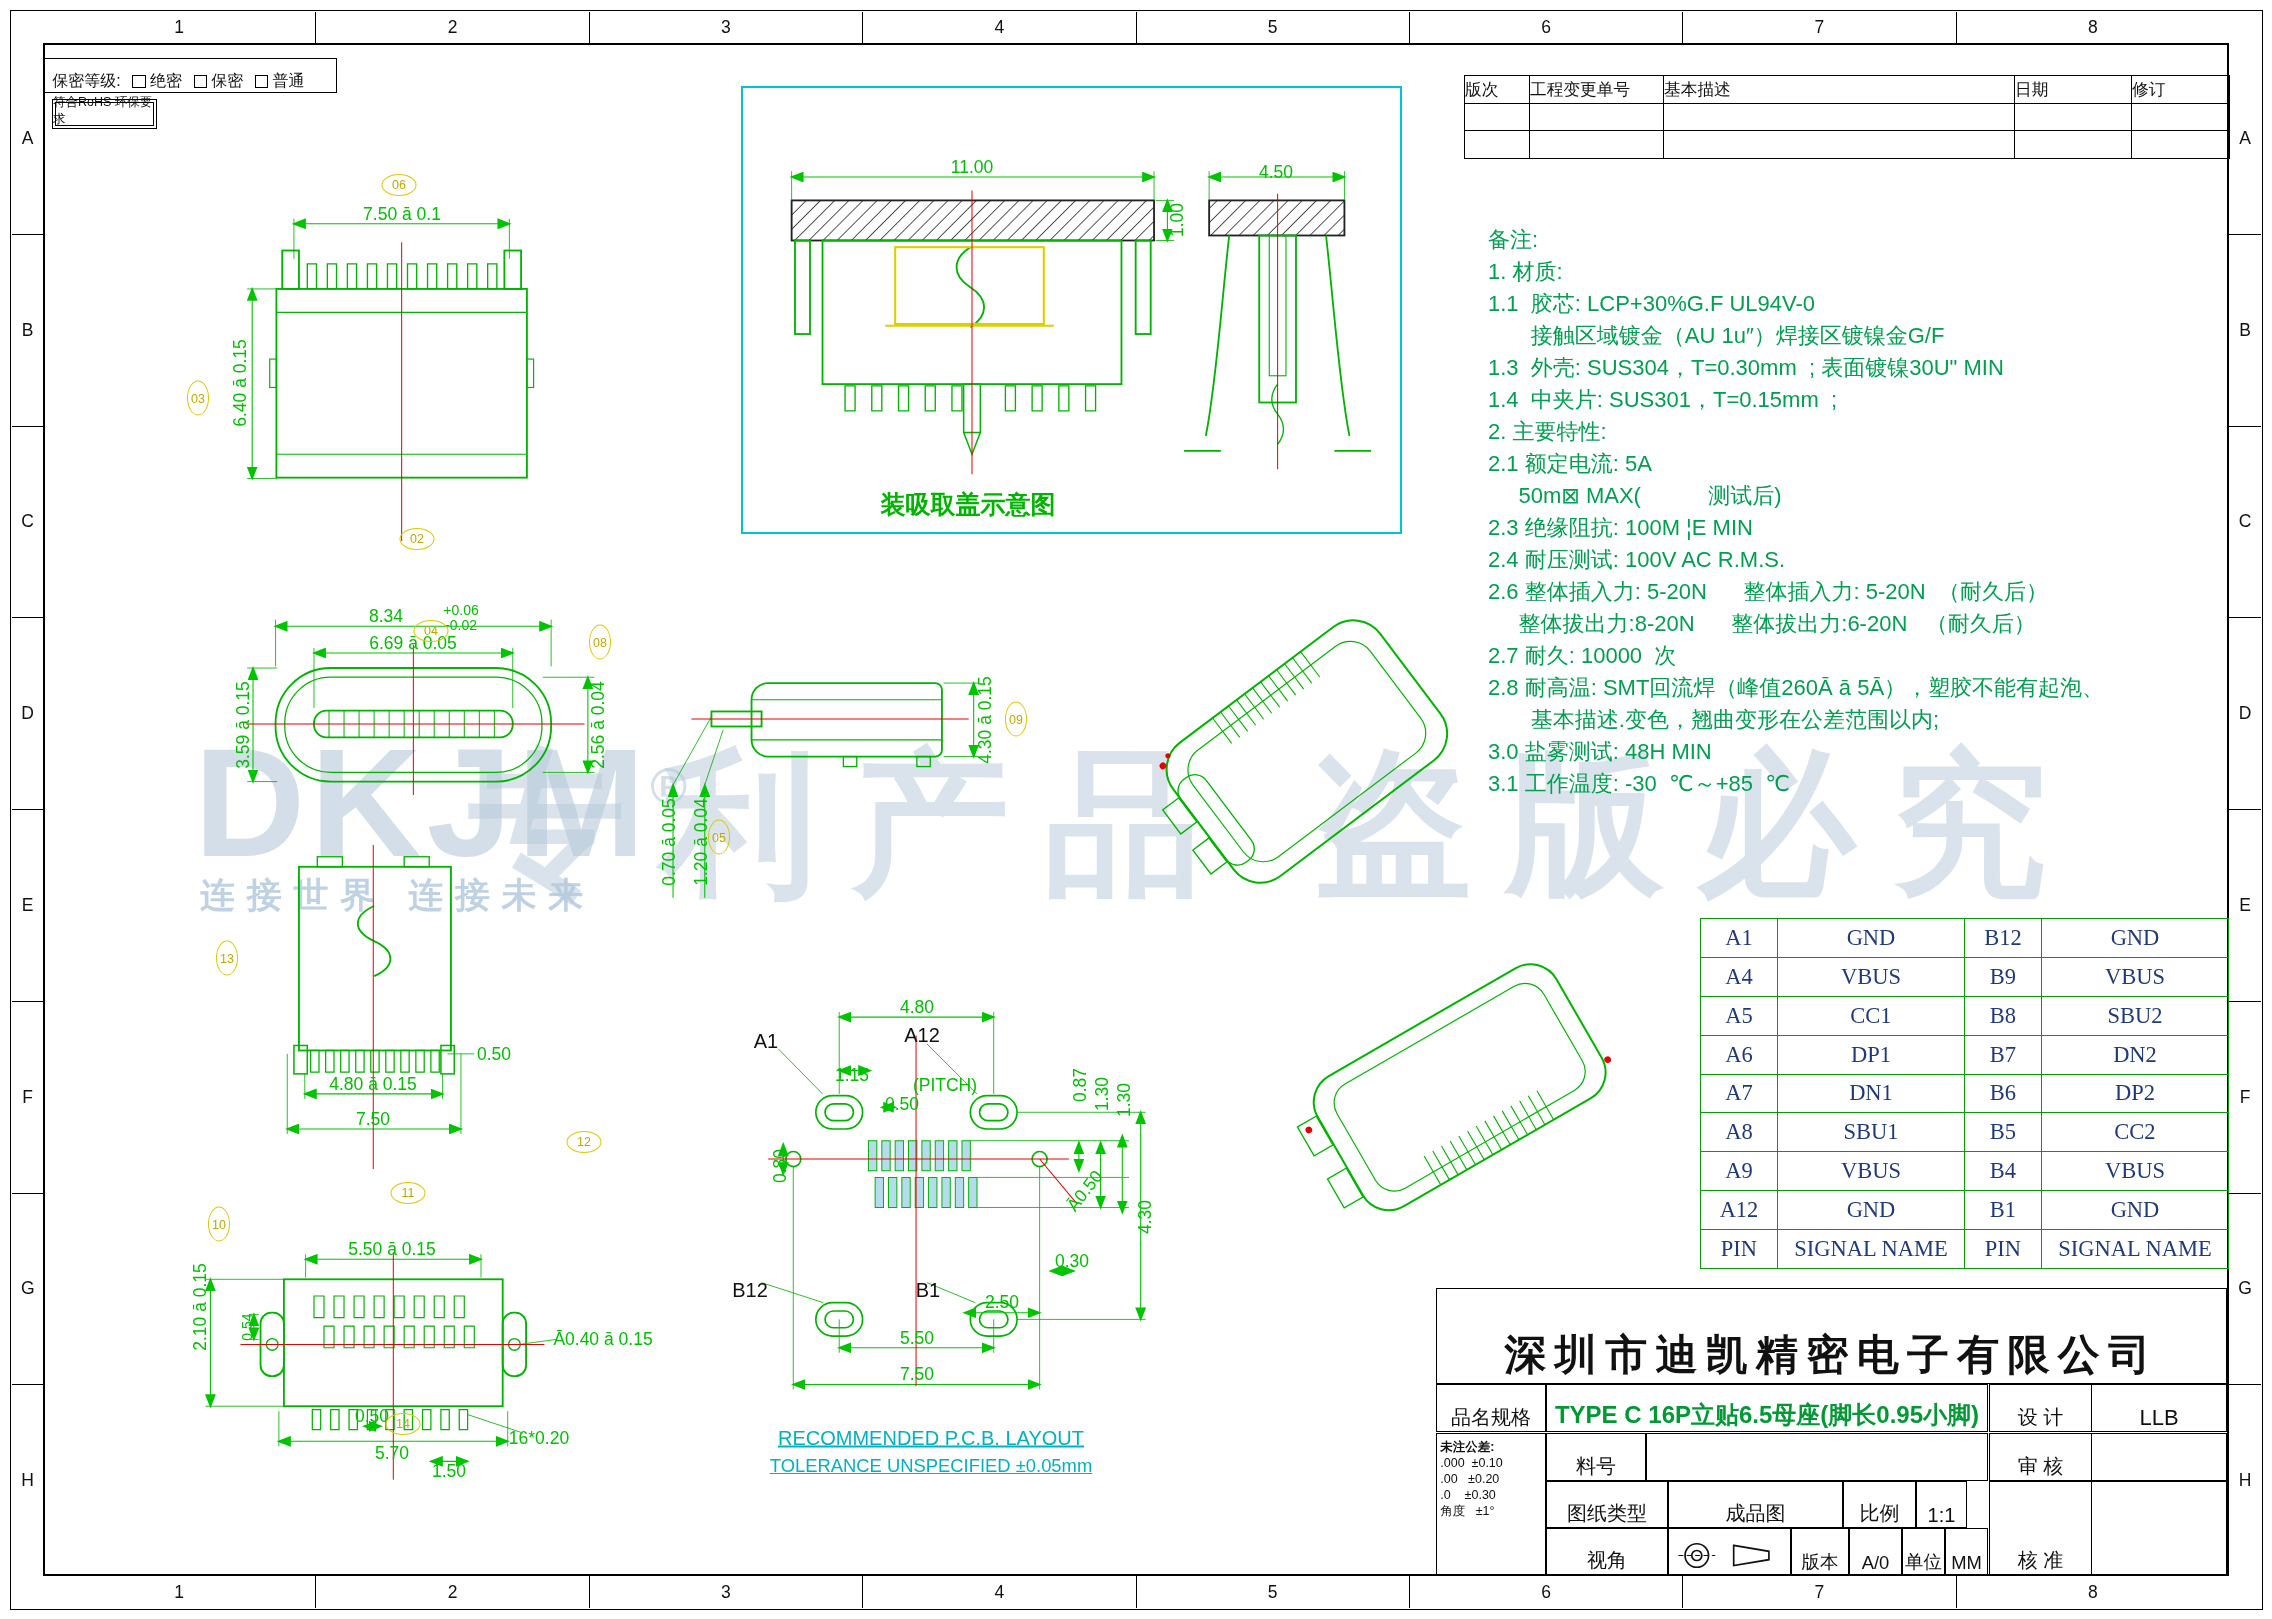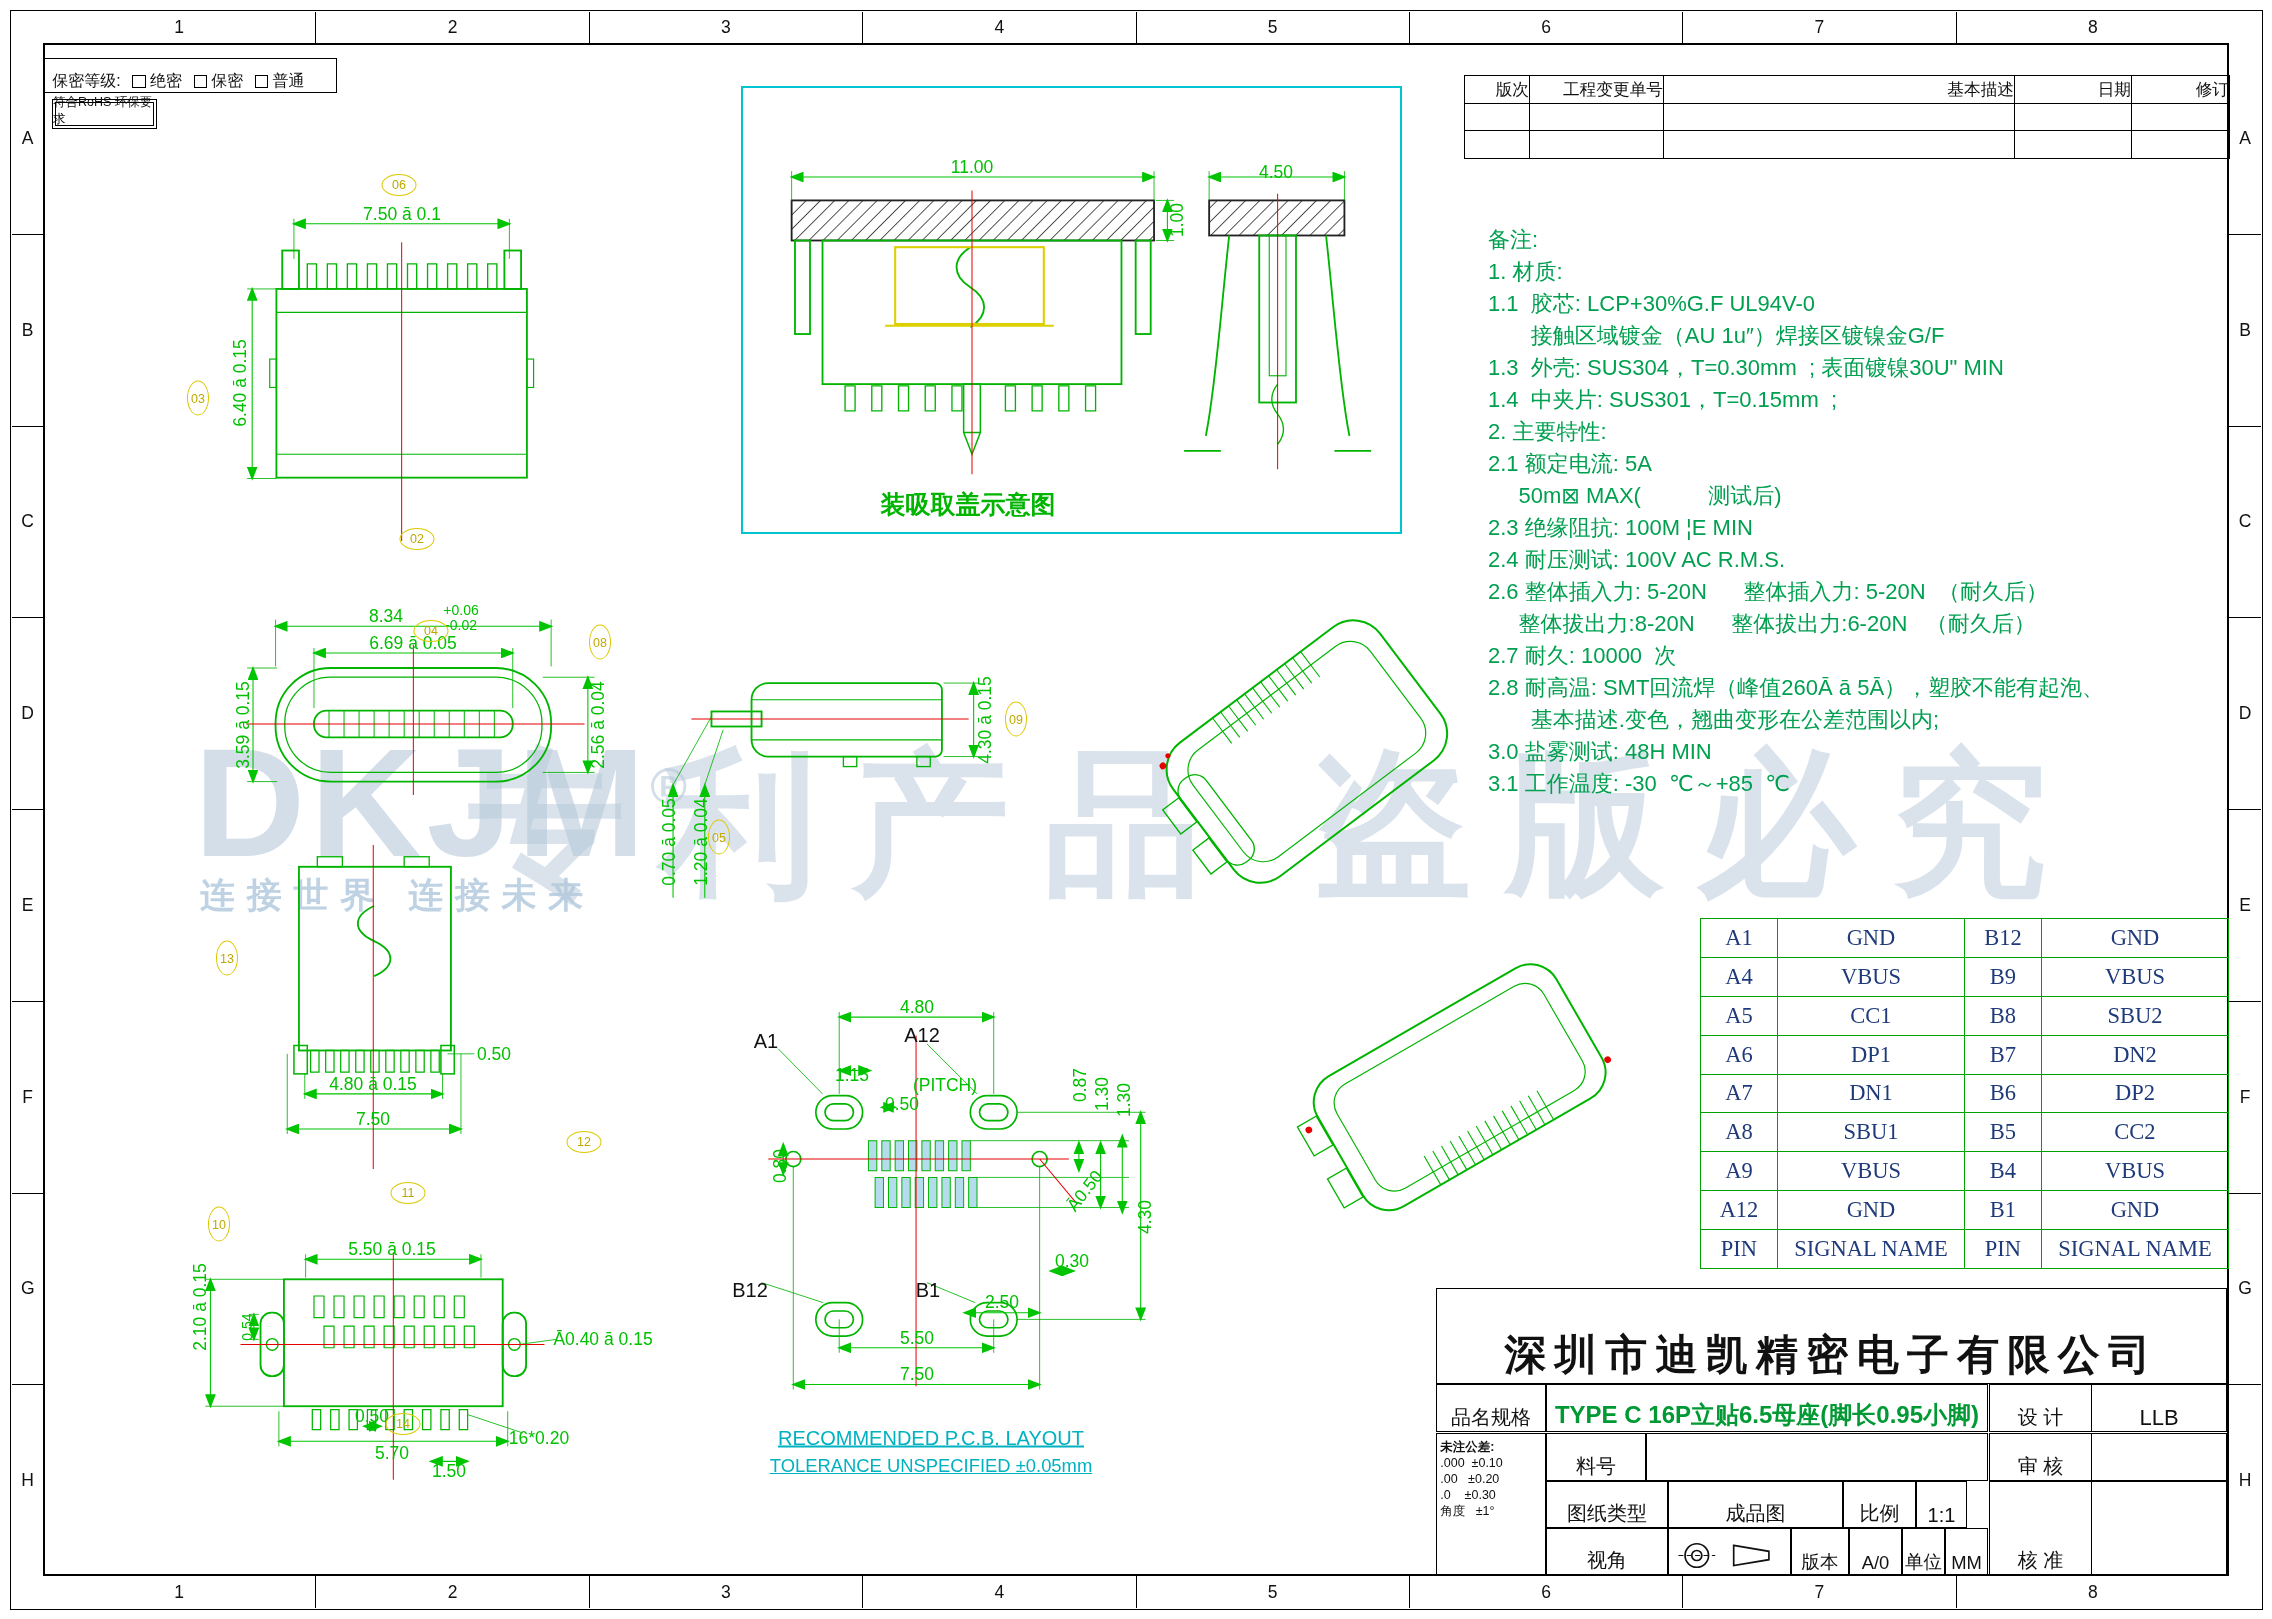--- a/index.html
+++ b/index.html
@@ -17,21 +17,21 @@
 .dim.v{transform:translate(-50%,-50%) rotate(-90deg)}
 .dim.sm{font-size:14px}
 .dim.dark{color:#111;font-size:20px}
 .dim.cyan{color:#00b2c0;font-size:20px;text-decoration:underline}
 .cap-green{position:absolute;color:#00b400;font-weight:bold;font-size:25px;transform:translate(-50%,-50%);z-index:5;white-space:nowrap}
 .callout{position:absolute;z-index:5;border:1.7px solid #dcc800;border-radius:50%;color:#bfa900;display:flex;align-items:center;justify-content:center;font-size:12.5px;width:35px;height:22px;transform:translate(-50%,-50%)}
 .callout.v{width:22px;height:35px}
 .cell{position:absolute;border:1.3px solid #000;display:flex;align-items:flex-end;justify-content:center;font-size:20px;z-index:4;background:transparent}
 .note-line{white-space:pre;font-size:22px;line-height:32px;color:#00a050}
 table.grid{border-collapse:collapse;width:100%;height:100%;table-layout:fixed}
-.rev-table th,.rev-table td{border:1.3px solid #000;font-size:16.7px;font-weight:normal;text-align:right;height:27.6px}
+.rev-table th,.rev-table td{border:1.3px solid #000;font-size:16.7px;font-weight:normal;text-align:left;height:27.6px}
 .pin-table td{border:1.7px solid #00a000;color:#1f3a7a;font-family:"Liberation Serif","DejaVu Serif",serif;font-size:22.5px;text-align:center}
 .wm{position:absolute;z-index:2;color:#b7c9da;font-weight:bold;white-space:nowrap}
 .sec-opt{display:inline-flex;align-items:center;gap:4.2px}
 .cb{width:13.4px;height:13.4px;border:1.7px solid #000;display:inline-block}
 .tol-line{white-space:pre;font-size:12.5px;line-height:16px}
 </style>
 </head>
 <body>
 
 <div>

